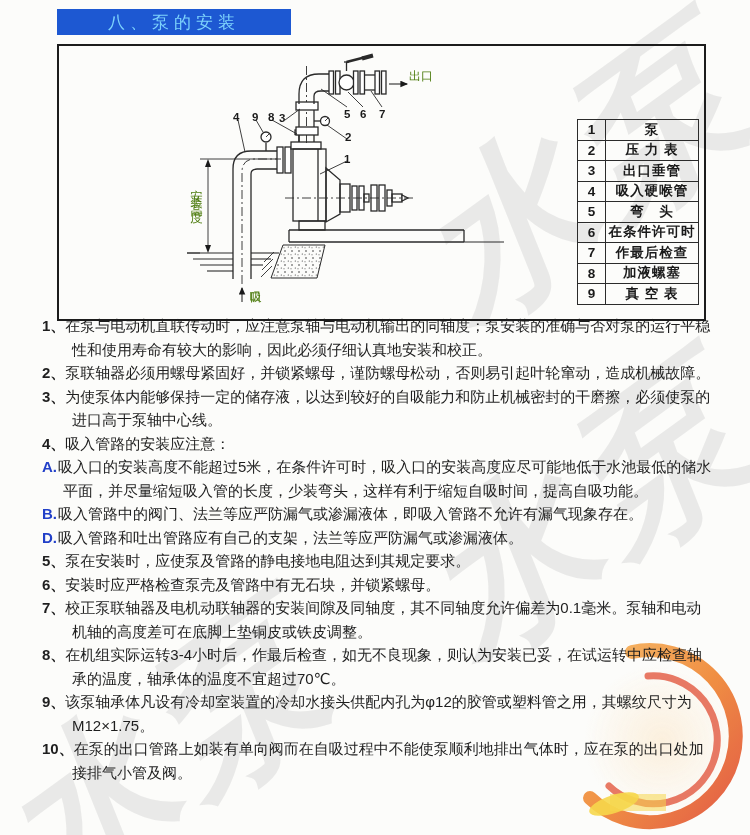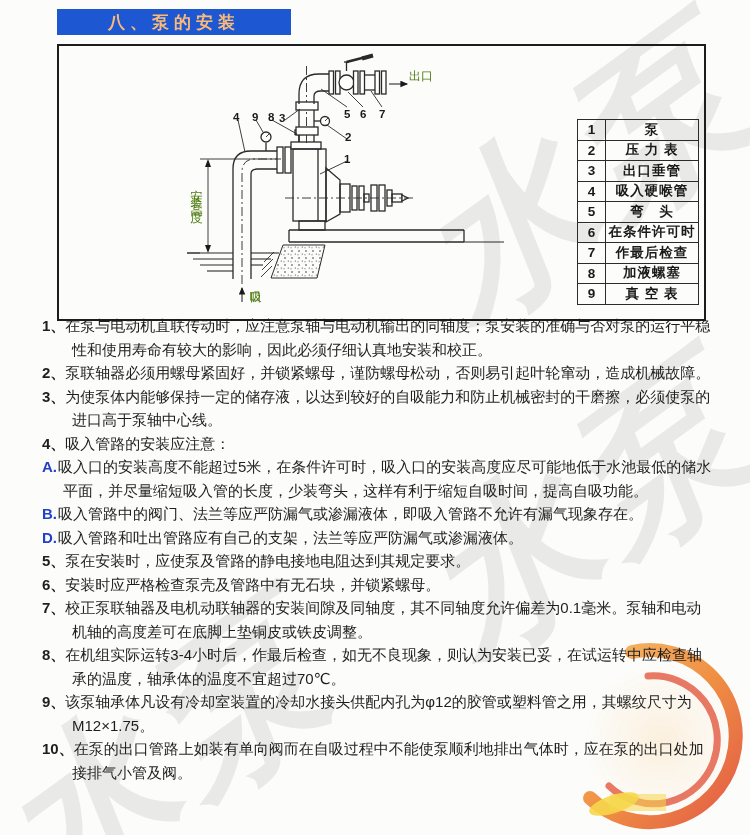--- a/index.html
+++ b/index.html
@@ -16,21 +16,21 @@
     transform:rotate(-36deg); transform-origin:left top; line-height:1;
     user-select:none;
   }
   #wm1{left:388px; top:212px;}
   #wm2{left:392px; top:548px;}
   #wm3{left:-30px; top:790px;}
   #logo{position:absolute; left:562px; top:638px; z-index:0; opacity:.9;}
   
   #title-bar{
     position:absolute; z-index:2; left:57px; top:9px; width:234px; height:26px;
-    background:var(--title-bg,#1d58d2); color:#fdba74; font-size:17px; font-weight:bold;
+    background:var(--title-bg,#1d58d2); color:#7dd3fc; font-size:17px; font-weight:normal;
     letter-spacing:5px; text-align:center; line-height:27px;
   }
   
   #diagram-box{
     position:absolute; z-index:1; left:57px; top:44px; width:645px; height:273px;
     border:2px solid #1c1c1c;
   }
   #diagram-box svg{position:absolute; left:0; top:0;}
   .dlabel{
     position:absolute; z-index:2; font-size:11.5px; font-weight:bold; color:#1a1a1a;

